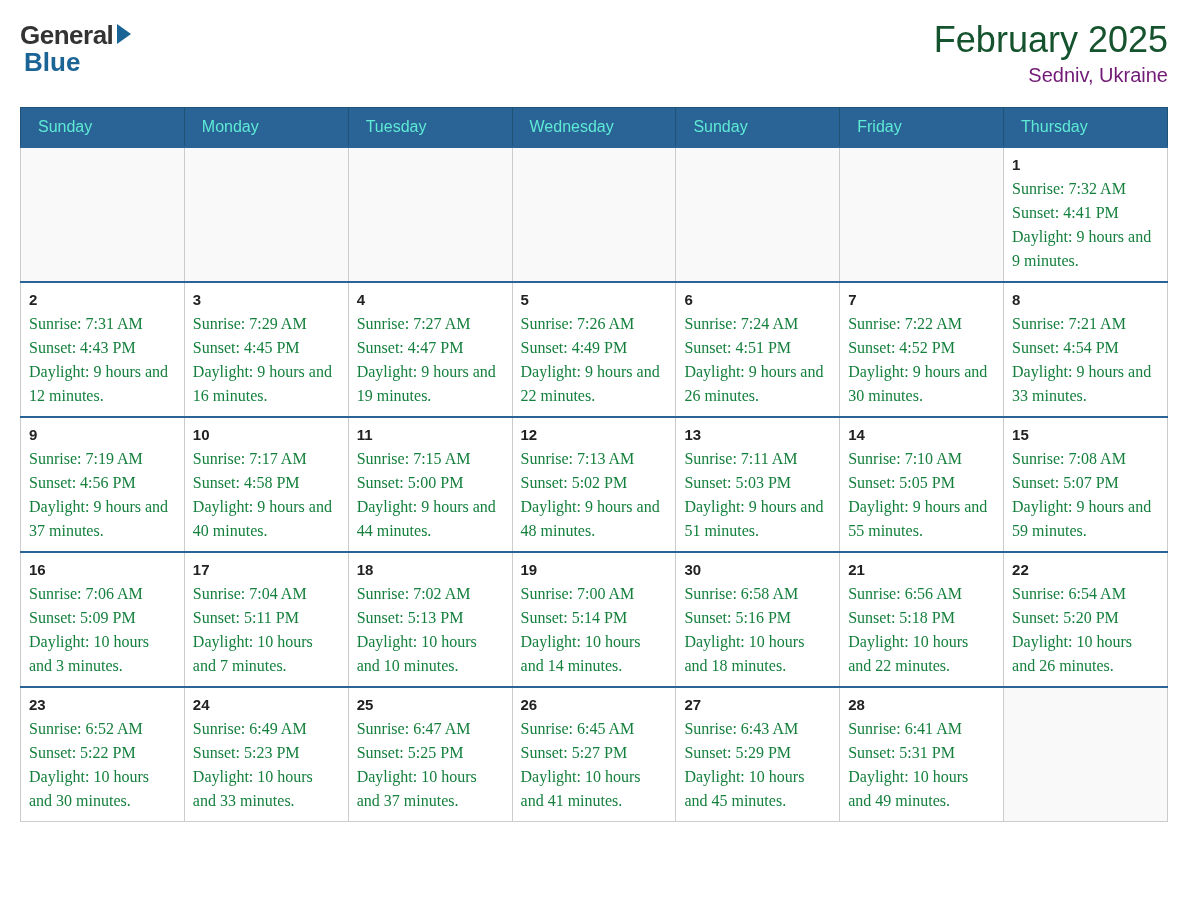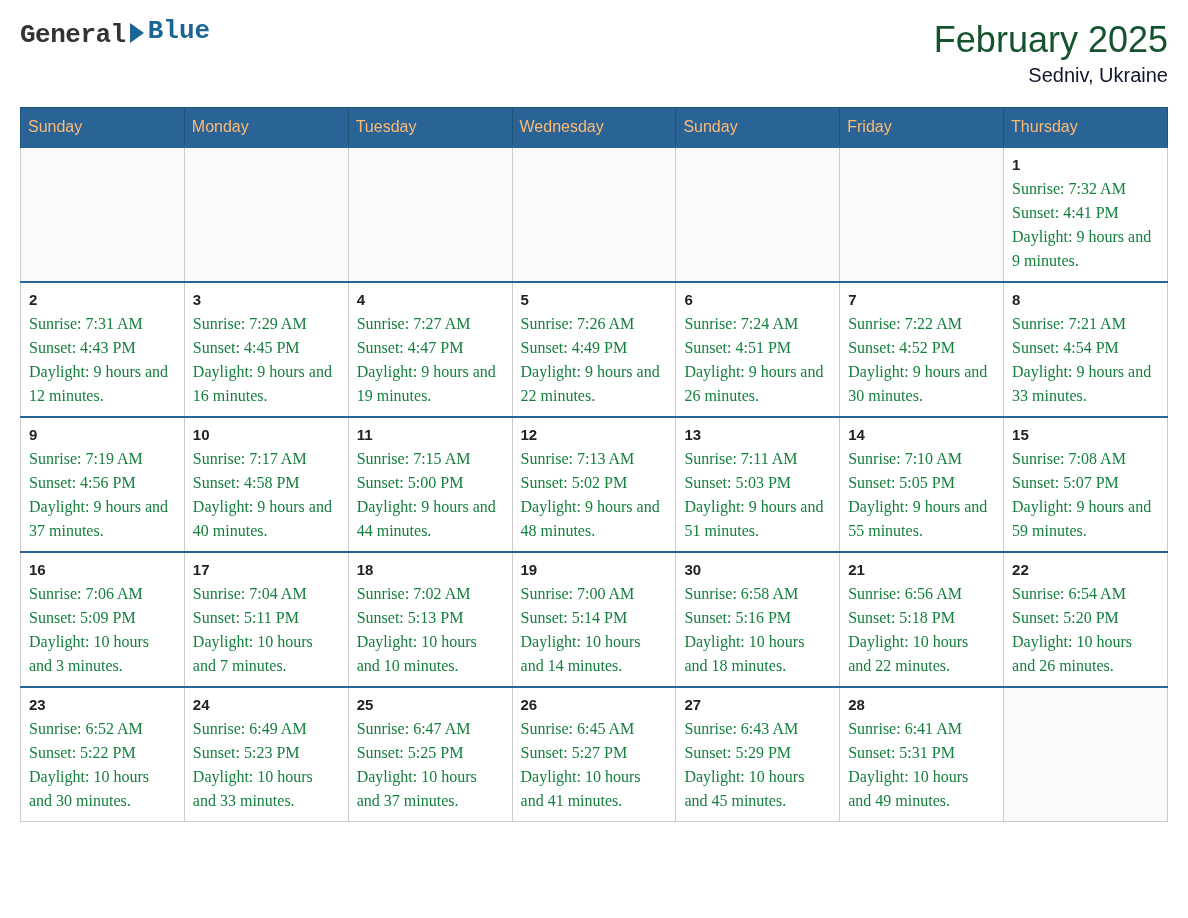--- a/index.html
+++ b/index.html
@@ -11,23 +11,22 @@
       padding: 20px;
     }
     .header {
       display: flex;
       justify-content: space-between;
       align-items: flex-start;
       margin-bottom: 20px;
     }
     .logo {
       display: flex;
-      flex-direction: row;
+      flex-direction: column;
       align-items: flex-start;
-      font-family: Liberation Mono, monospace;
     }
     .logo-top {
       display: flex;
       align-items: center;
     }
     .logo-general {
       font-size: 26px;
       font-weight: bold;
       color: #333;
       letter-spacing: -0.5px;
@@ -52,32 +51,32 @@
       text-align: right;
     }
     .month-title {
       font-size: 36px;
       font-weight: normal;
       color: #14532d;
       line-height: 1.1;
     }
     .location {
       font-size: 20px;
-      color: #0f172a;
+      color: #701a75;
       margin-top: 4px;
     }
     table {
       width: 100%;
       border-collapse: collapse;
       table-layout: fixed;
     }
     th {
       background-color: #2a6496;
-      color: #fdba74;
-      padding: 10px 7px;
+      color: #5eead4;
+      padding: 10px 17px;
       font-size: 16px;
       font-weight: normal;
       text-align: left;
       border: 1px solid #1e5276;
     }
     td {
       vertical-align: top;
       padding: 8px;
       border: 1px solid #ccc;
       border-top: 2px solid #2a6496;

